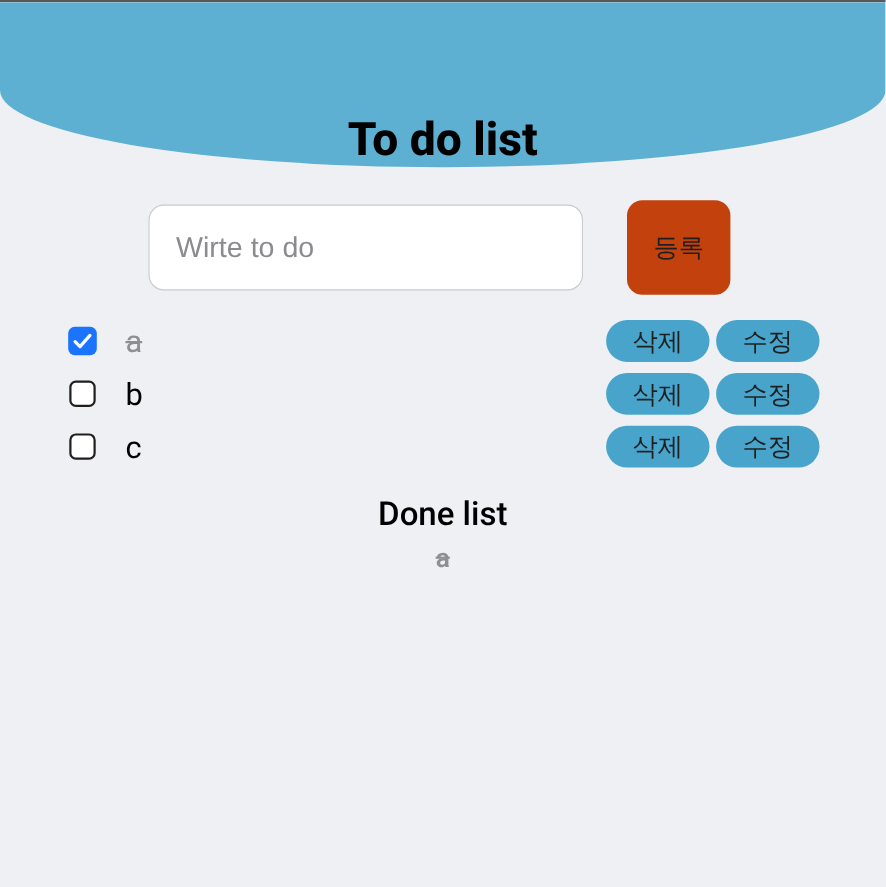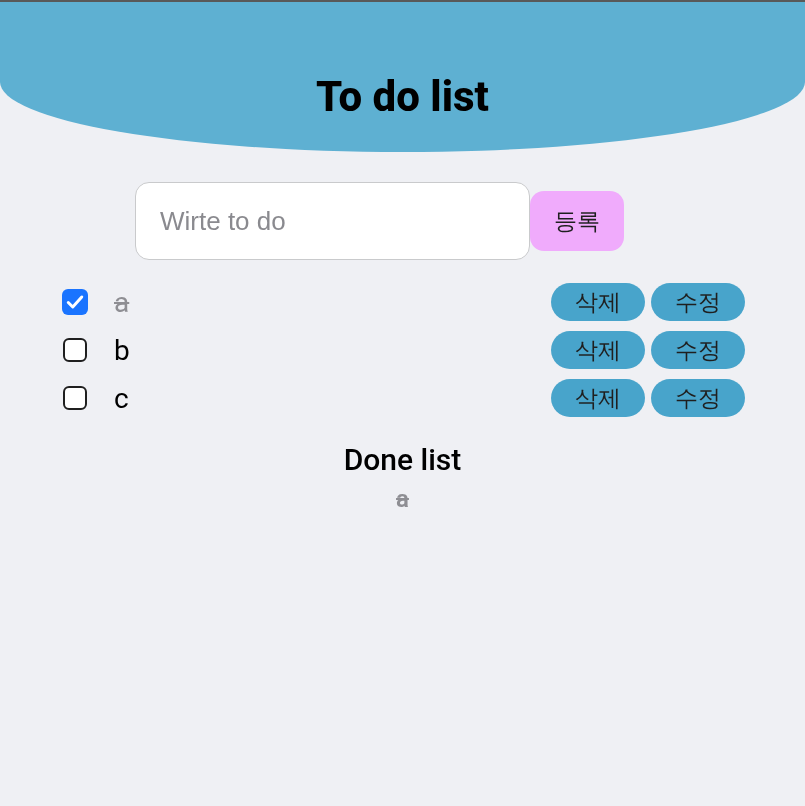--- a/index.html
+++ b/index.html
@@ -14,55 +14,56 @@
       height: 806px;
       overflow: hidden;
       border-top: 2px solid #595959;
     }
     .header {
       background: #5eb0d2;
       height: 150px;
       border-bottom-left-radius: 50% 70px;
       border-bottom-right-radius: 50% 70px;
       display: flex;
-      align-items: center;
+      align-items: flex-end;
       justify-content: center;
       padding-top: 38px;
     }
     .header h1 {
       font-size: 42px;
       font-weight: 800;
       color: #000;
     }
     .content {
       padding: 30px 60px 0 60px;
     }
     .input-row {
       display: flex;
       align-items: center;
+      gap: 40px;
       padding-left: 75px;
       margin-bottom: 18px;
     }
     .todo-input {
       flex: 0 0 395px;
       height: 78px;
       border: 1px solid #c9cacc;
       border-radius: 14px;
       background: #fff;
       font-size: 26px;
       padding: 0 24px;
       color: #333;
     }
     .todo-input::placeholder {
       color: #8a8a8f;
     }
     .register-btn {
       width: 94px;
-      height: 60px;
-      background: #f0abfc;
+      height: 86px;
+      background: #c2410c;
       border: none;
       border-radius: 14px;
       font-size: 23px;
       color: #1f1f1f;
       cursor: pointer;
     }
     .list {
       margin-top: 12px;
     }
     .list-row {

